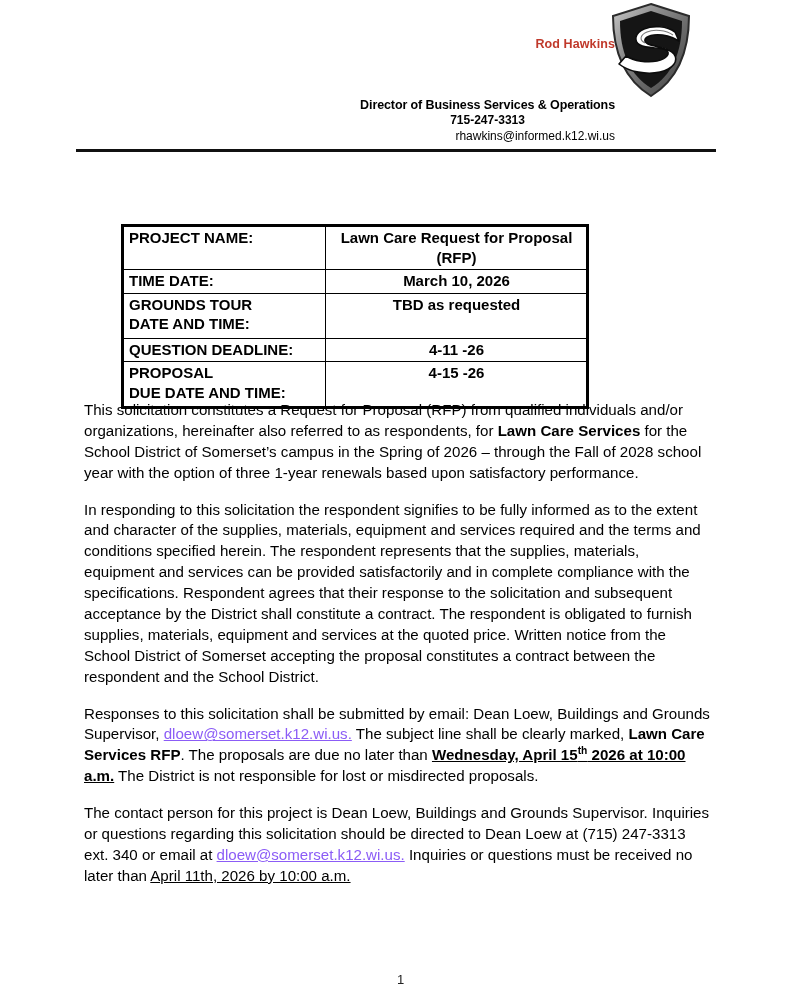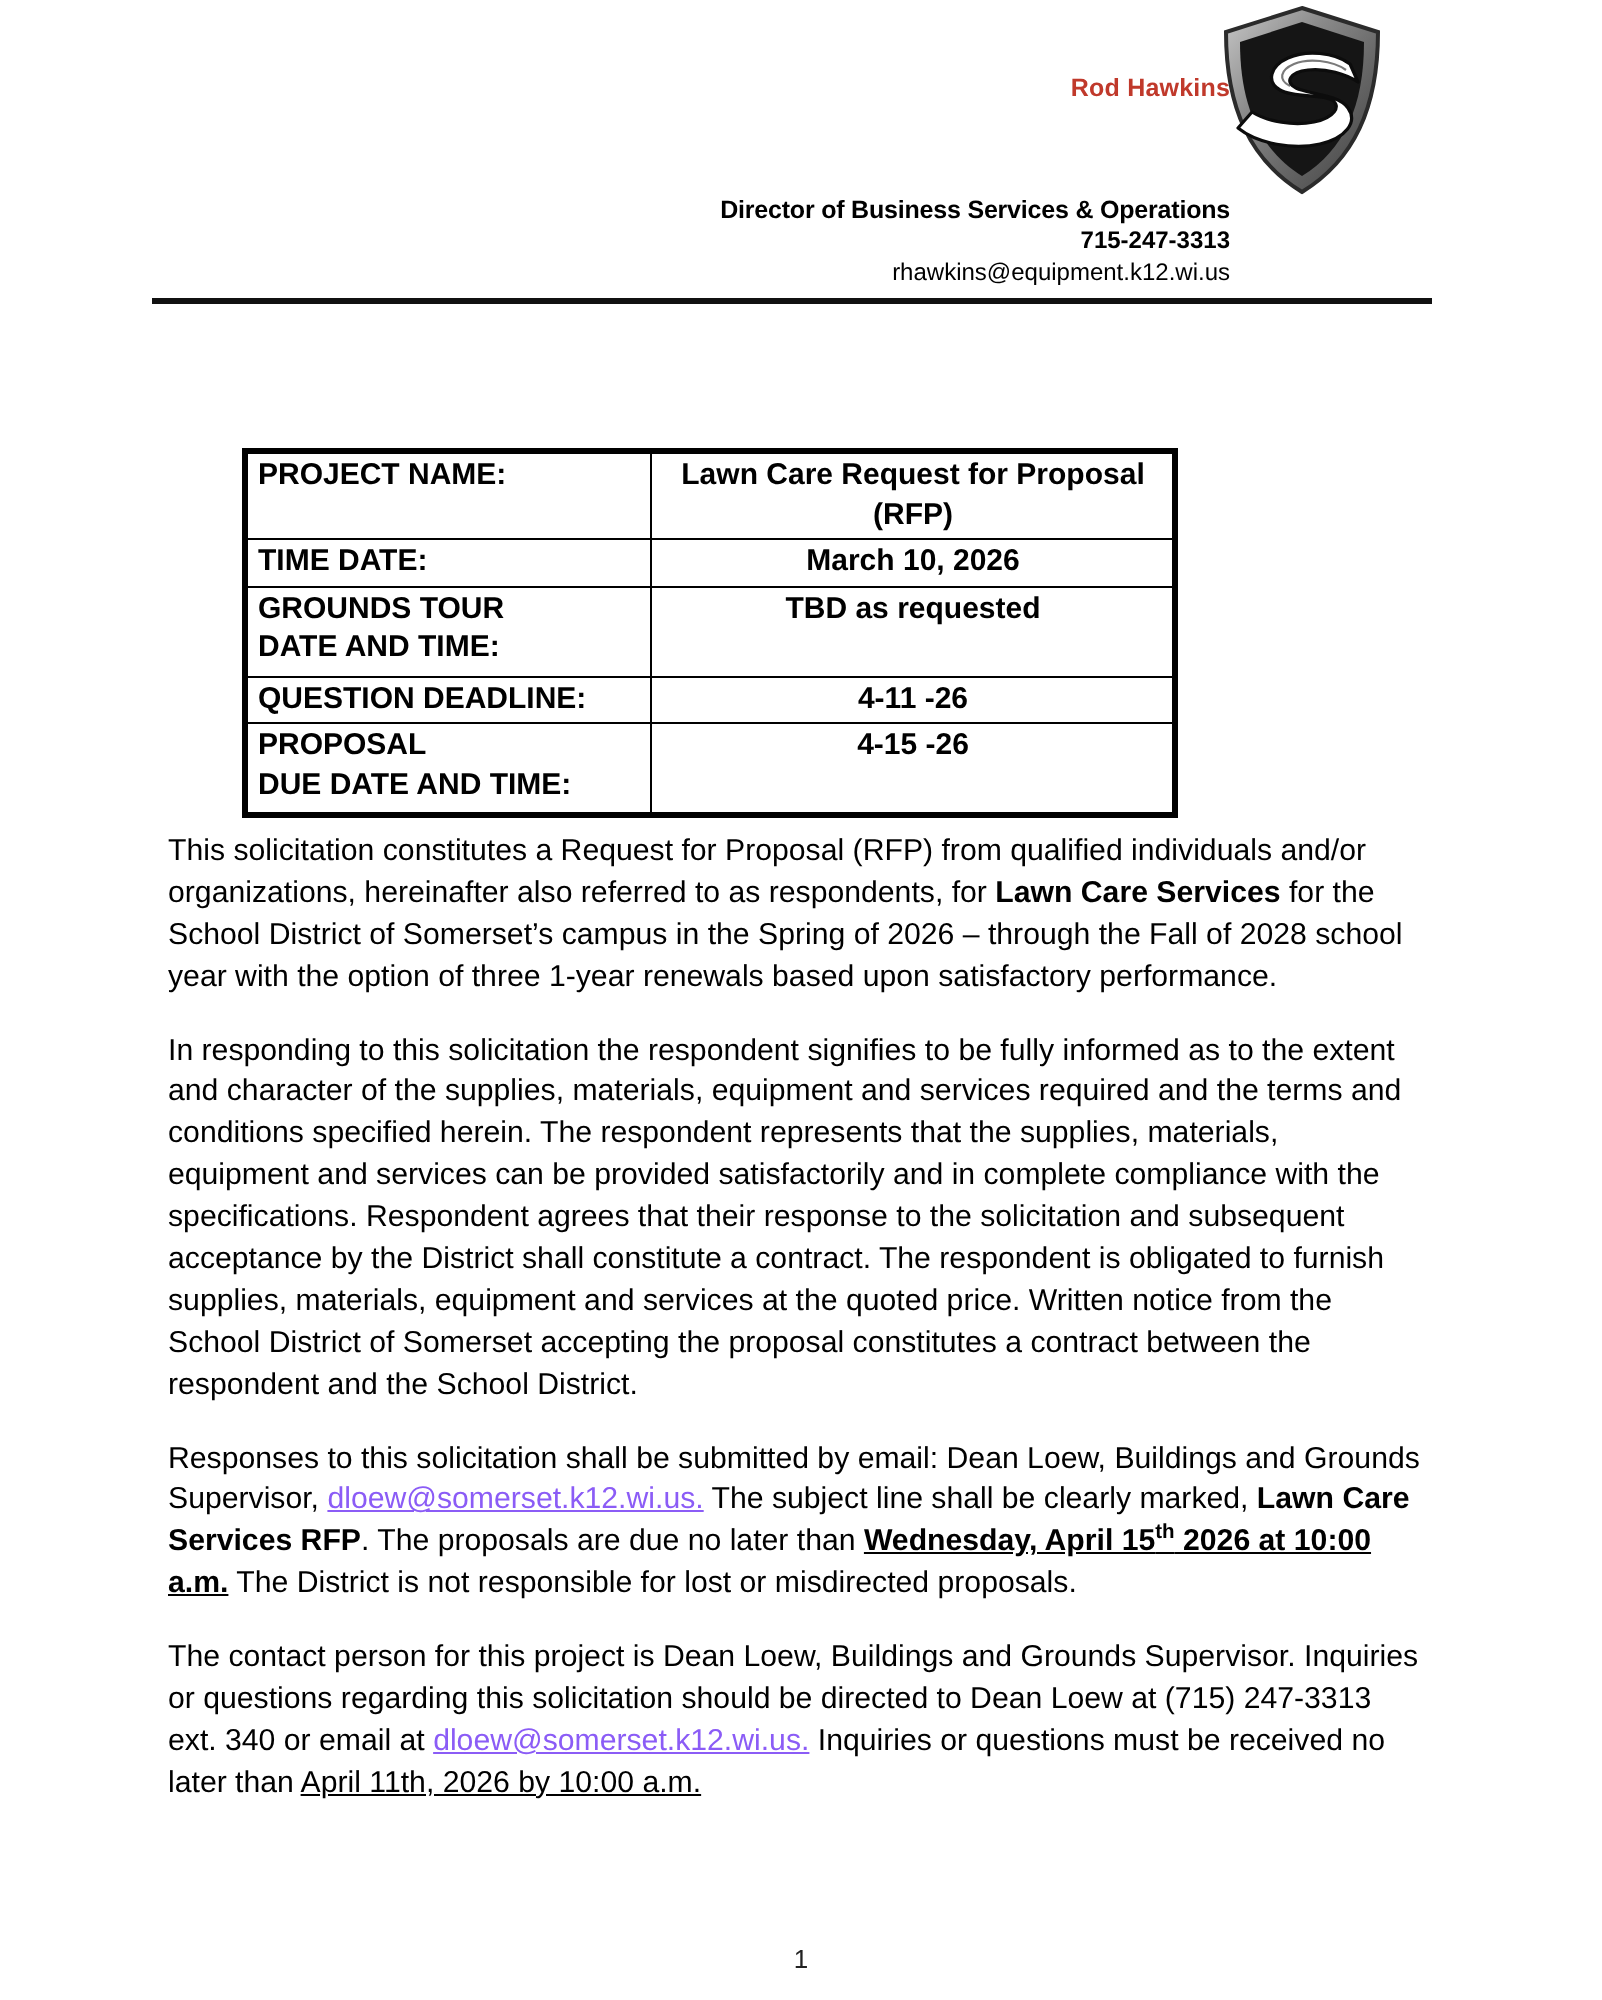--- a/index.html
+++ b/index.html
@@ -41,20 +41,21 @@
     font-size: 12.5px;
     font-weight: bold;
     color: #000000;
     letter-spacing: -0.1px;
     margin-top: 44px;
   }
   .lh-phone {
     font-size: 12px;
     font-weight: bold;
     color: #000000;
+    text-align: center;
   }
   .lh-email {
     font-size: 12px;
     font-weight: normal;
     color: #000000;
   }
   #district-logo {
     position: absolute;
     right: 8px;
     top: 2px;
@@ -106,21 +107,21 @@
   #body-copy {
     position: absolute;
     left: 84px;
     top: 400px;
     width: 626px;
     font-size: 15.1px;
     line-height: 1.385;
     text-align: left;
   }
   #body-copy p {
-    margin: 16px 0 16px 0;
+    margin: 0 0 16px 0;
   }
   b { font-weight: bold; }
   .ul { text-decoration: underline; }
   .bu { font-weight: bold; text-decoration: underline; }
   .mail {
     color: #8b5cf6;
     text-decoration: underline;
   }
   sup {
     font-size: 0.68em;
@@ -142,21 +143,21 @@
 </style>
 </head>
 <body>
 
 <div id="letterhead">
 
   <div id="letterhead-text">
     <div class="lh-name">Rod Hawkins</div>
     <div class="lh-title">Director of Business Services &amp; Operations</div>
     <div class="lh-phone">715-247-3313</div>
-    <div class="lh-email">rhawkins@equipment.k12.wi.us</div>
+    <div class="lh-email">rhawkins@informed.k12.wi.us</div>
   </div>
 
   <div id="district-logo">
     <svg viewBox="0 0 84 96" width="84" height="96" aria-hidden="true">
       <defs>
         <linearGradient id="shieldGrad" x1="0" y1="0" x2="1" y2="1">
           <stop offset="0%" stop-color="#c9c9c9"></stop>
           <stop offset="35%" stop-color="#8a8a8a"></stop>
           <stop offset="60%" stop-color="#6a6a6a"></stop>
           <stop offset="100%" stop-color="#3d3d3d"></stop>

